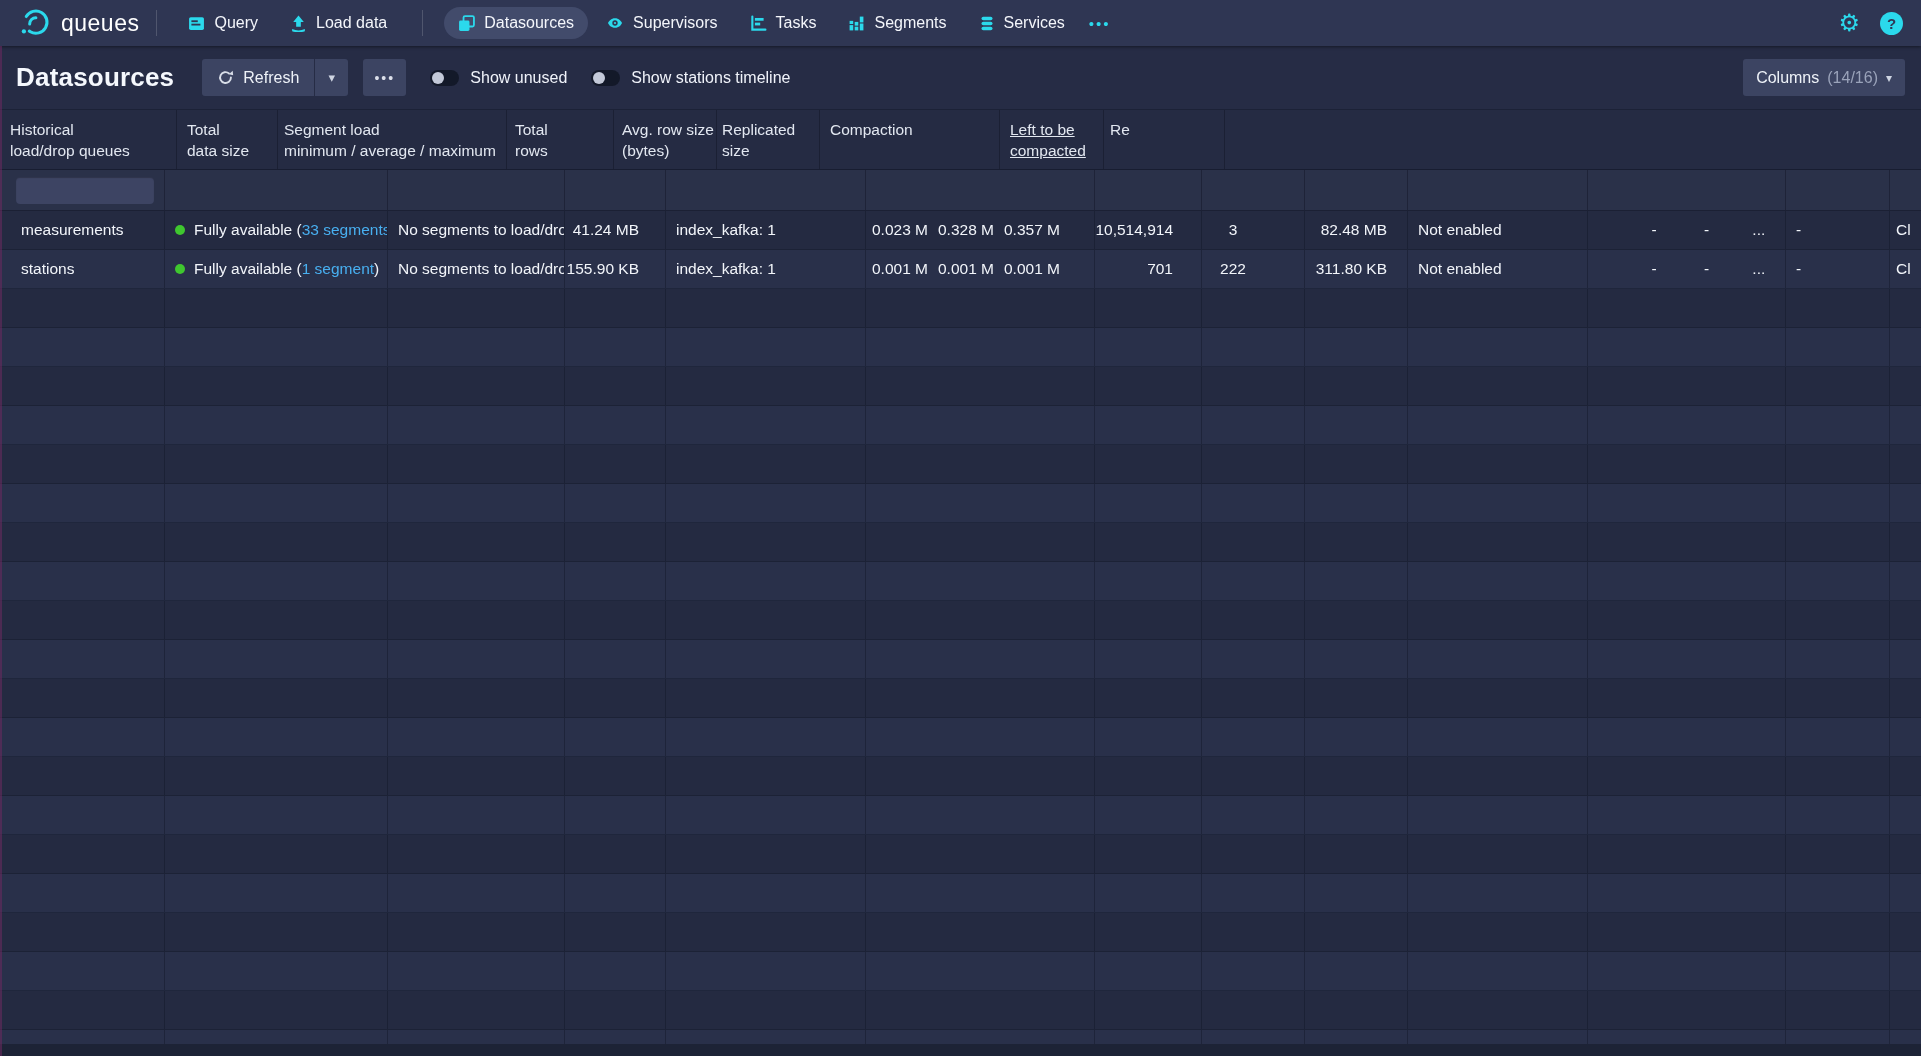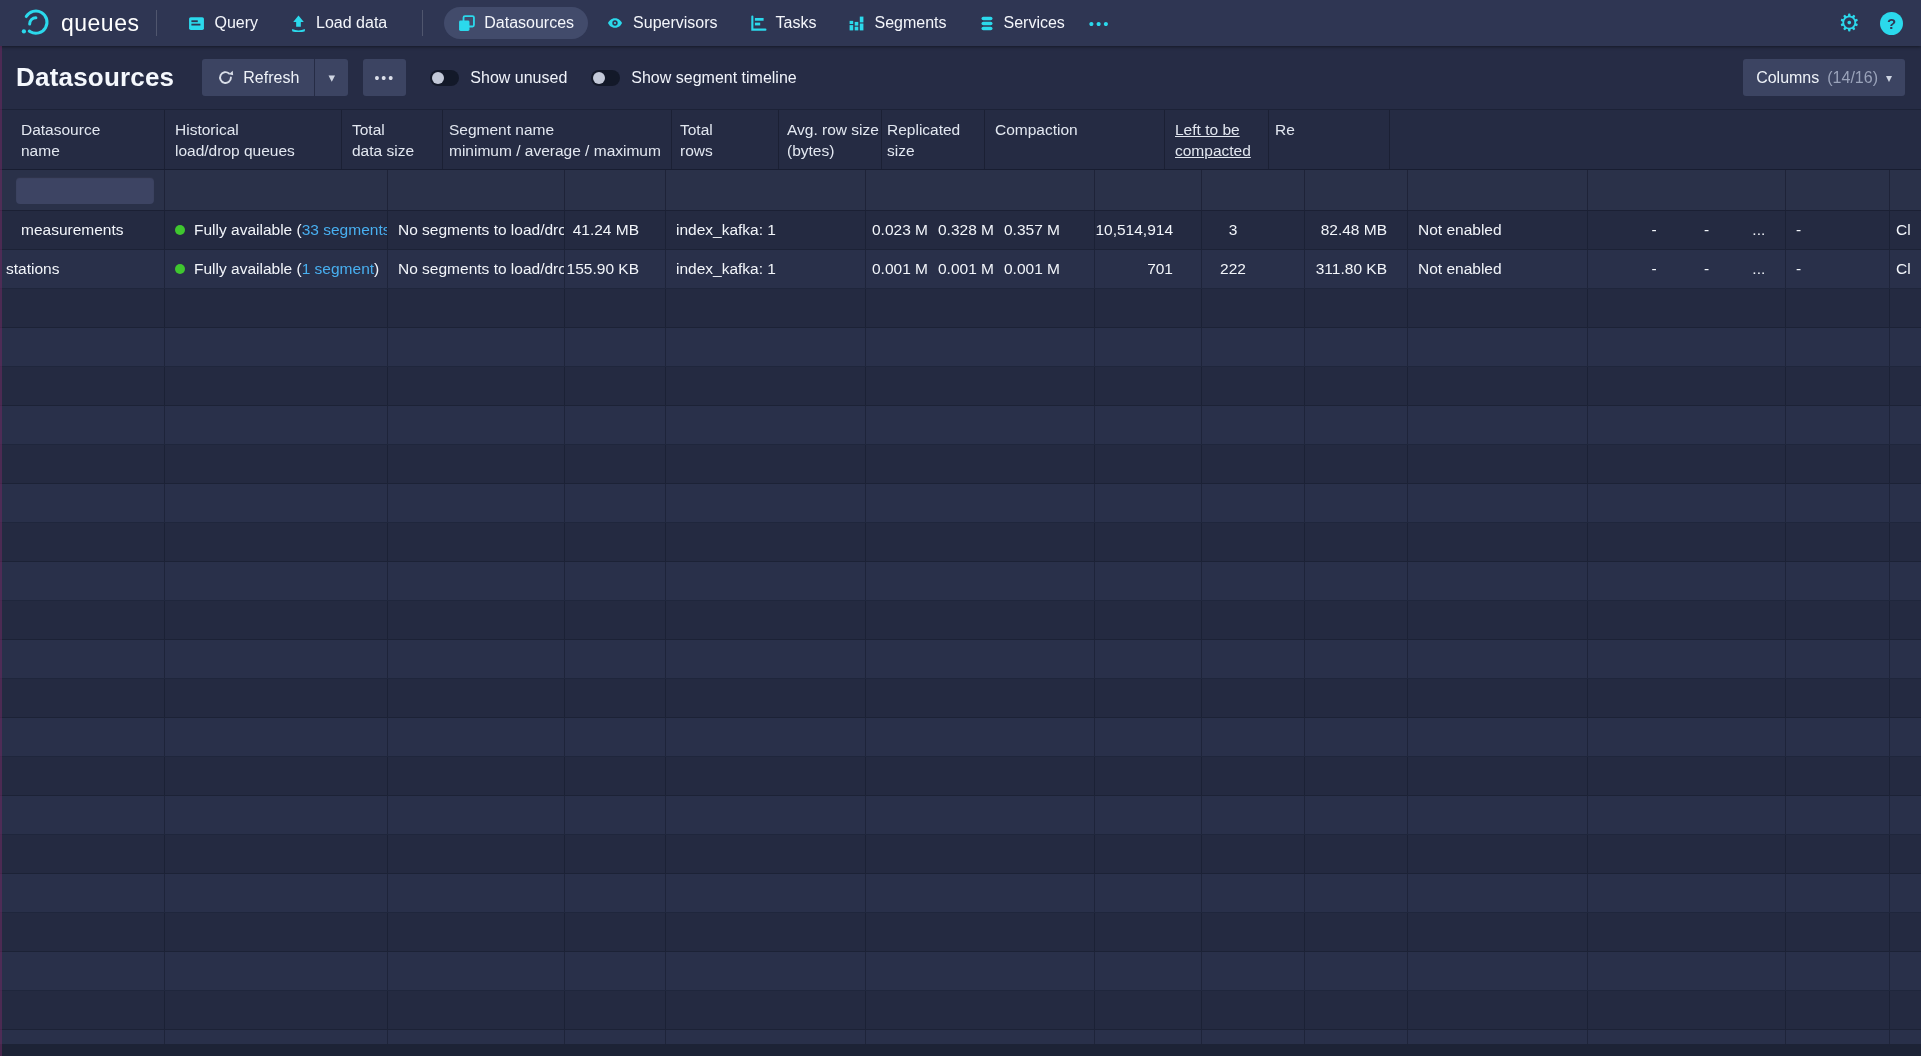--- a/index.html
+++ b/index.html
@@ -206,46 +206,42 @@
   <div class="switch-group">
     <span class="switch-track">
         <span class="switch-knob"></span>
       </span>
     <span class="switch-label">Show unused</span>
   </div>
   <div class="switch-group">
     <span class="switch-track">
         <span class="switch-knob"></span>
       </span>
-    <span class="switch-label">Show segment timeline</span>
+    <span class="switch-label">Show stations timeline</span>
   </div>
 
   <div class="btn btn-columns">
     <span>Columns</span>
     <span class="columns-count">(14/16)</span>
     <span class="caret-glyph">▾</span>
   </div>
 </div>
 
 <div class="table">
   <div class="thead" id="thead">
-      <div class="th" style="width: 165px; padding-left: 21px;">
-        <div>Datasource</div>
-        <div>name</div>
-      </div>
       <div class="th" style="width: 177px; padding-left: 10px;">
         <div>Historical</div>
         <div>load/drop queues</div>
       </div>
       <div class="th" style="width: 101px; padding-left: 10px;">
         <div>Total</div>
         <div>data size</div>
       </div>
       <div class="th" style="width: 229px; padding-left: 6px;">
-        <div>Segment name</div>
+        <div>Segment load</div>
         <div>minimum / average / maximum</div>
       </div>
       <div class="th" style="width: 107px; padding-left: 8px;">
         <div>Total</div>
         <div>rows</div>
       </div>
       <div class="th" style="width: 103px; padding-left: 8px;">
         <div>Avg. row size</div>
         <div>(bytes)</div>
       </div>
@@ -303,21 +299,21 @@
         <div class="cell" style="width: 180px; padding-left: 10px;">Not enabled</div>
         <div class="cell" style="width: 198px; padding-left: 40px;">
           <span class="pct-span">-</span>
           <span class="pct-span">-</span>
           <span class="pct-span">...</span>
         </div>
         <div class="cell" style="width: 104px; padding-left: 10px;">-</div>
         <div class="cell" style="width: 121px; padding-left: 6px;">Cl</div>
       </div>
       <div class="trow light">
-        <div class="cell" style="width: 165px; padding-left: 6px;">stations</div>
+        <div class="cell" style="width: 165px; padding-left: 21px;">stations</div>
         <div class="cell" style="width: 223px; padding-left: 10px;">
           <span class="dot"></span>
           <span>Fully available (</span>
           <a>1 segment</a>
           <span>)</span>
         </div>
         <div class="cell" style="width: 177px; padding-left: 10px;">No segments to load/drop</div>
         <div class="cell" style="width: 101px; justify-content: flex-end; padding-right: 26px;">155.90 KB</div>
         <div class="cell" style="width: 200px; padding-left: 10px;">index_kafka: 1</div>
         <div class="cell" style="width: 229px; padding-left: 6px;">

